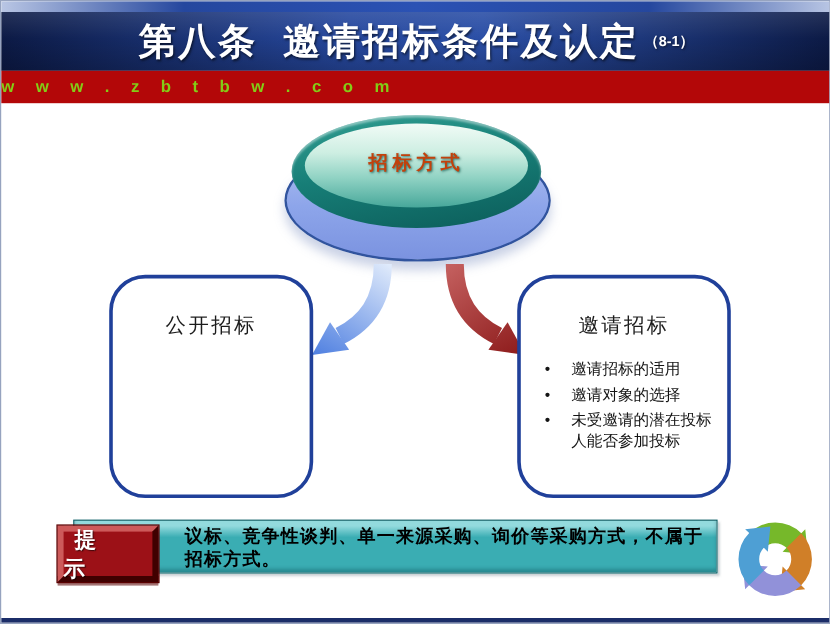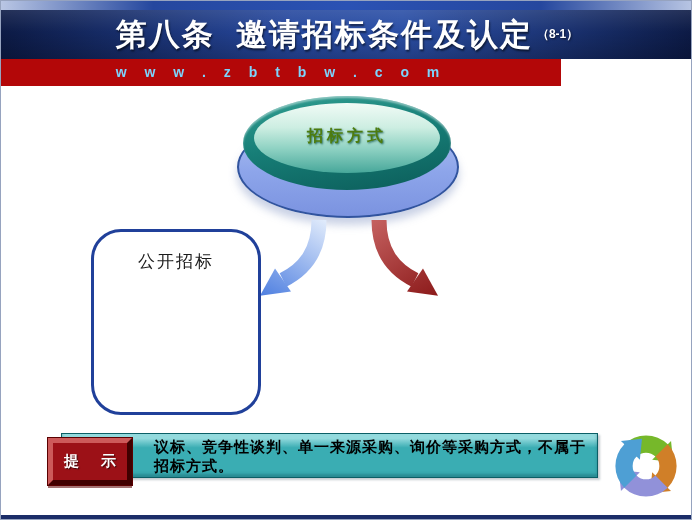--- a/index.html
+++ b/index.html
@@ -17,22 +17,22 @@
     position:absolute; left:0; top:9px; width:692px; height:49px;
     background:
       linear-gradient(180deg, rgba(255,255,255,0.10) 0%, rgba(0,0,0,0.00) 45%, rgba(0,0,10,0.22) 100%),
       linear-gradient(90deg,#0c1a45 0%, #27499f 42%, #2b4fa6 58%, #0c1a45 100%);
     display:flex; align-items:center; justify-content:center;
     color:#ffffff; white-space:pre;
   }
   .header .title-main { font-size:31px; font-weight:bold; letter-spacing:2px; text-shadow:1px 2px 2px rgba(0,0,0,0.55); }
   .header .title-suffix { font-size:12px; font-weight:bold; margin-left:4px; text-shadow:1px 1px 2px rgba(0,0,0,0.55); }
   .urlbar {
-    position:absolute; left:0; top:58px; width:560px; height:27px;
-    background:#b30708; color:#7dd3fc; text-align:center;
+    position:absolute; left:0; top:58px; width:692px; height:27px;
+    background:#b30708; color:#84cc16; text-align:left;
     font-size:14px; font-weight:bold; letter-spacing:7px; line-height:26px;
   }
   
   .node-base {
     position:absolute; left:236px; top:115px; width:222px; height:102px;
     border-radius:50%; border:2px solid #31549e;
     background:linear-gradient(180deg,#b3c4f2 0%, #8da5ea 55%, #7b93e0 100%);
     box-shadow:0 7px 9px rgba(120,140,190,0.40);
   }
   .node-disc {
@@ -42,34 +42,34 @@
     box-shadow:inset 0 2px 2px rgba(255,255,255,0.45);
   }
   .node-gloss {
     position:absolute; left:11px; top:7px; right:11px; bottom:17px;
     border-radius:50%;
     background:linear-gradient(180deg,#f1fbf6 0%, #cdeee2 35%, #8fd2c3 65%, #47a79a 100%);
   }
   .node-label {
     position:absolute; left:242px; top:95px; width:208px; height:80px;
     display:flex; align-items:center; justify-content:center;
-    color:#4d7c0f; font-size:16px; font-weight:bold; letter-spacing:4px;
+    color:#c2410c; font-size:16px; font-weight:bold; letter-spacing:4px;
     text-shadow:1px 1px 2px rgba(10,80,70,0.8);
   }
   
   .flow-arrows { position:absolute; left:0; top:0; pointer-events:none; }
   
   .branch-box {
     position:absolute; top:228px; height:186px; background:#ffffff;
     border:3px solid #20409a; border-radius:30px;
   }
   .box-left  { left:90px;  width:170px; }
   .box-right { left:430px; width:178px; }
   .branch-title {
-    margin-top:18px; text-align:center; color:#1c1c1c;
+    margin-top:28px; text-align:center; color:#1c1c1c;
     font-size:17px; letter-spacing:2px; font-weight:normal;
   }
   .branch-list { list-style:none; margin-top:16px; padding:0 10px 0 14px; }
   .branch-list li {
     position:relative; padding-left:28px; margin-bottom:3px;
     color:#141414; font-size:13px; line-height:18px;
   }
   .branch-list li::before {
     content:"\2022"; position:absolute; left:6px; top:0; font-size:13px; color:#141414;
   }
@@ -85,21 +85,21 @@
     display:flex; align-items:center;
     color:#000000; font-size:15px; font-weight:bold; letter-spacing:1px;
   }
   .tip-button {
     position:absolute; left:47px; top:437px; width:84px; height:47px;
     background:#9c1117;
     border:5px solid; border-color:#cd5a5a #400000 #400000 #cd5a5a;
     outline:1px solid #5a0000;
     box-shadow:0 3px 0 rgba(90,0,0,0.55);
     display:flex; align-items:center; justify-content:center;
-    color:#ffffff; font-size:15px; font-weight:bold; letter-spacing:9px;
+    color:#ffffff; font-size:18px; font-weight:bold; letter-spacing:9px;
     text-indent:9px; text-shadow:1px 1px 1px rgba(0,0,0,0.6);
   }
   
   .cycle-icon { position:absolute; left:606px; top:426px; }
   
   .bottom-band {
     position:absolute; left:0; bottom:0; width:692px; height:4px; background:#1b2d68;
   }
 </style>
 </head>
@@ -136,20 +136,28 @@
     <path d="M 318 219 C 318 250 304 268 282 279" fill="none" stroke="url(#gradBlue)" stroke-width="15"></path>
     <polygon points="275.7,266.5 288.3,291.5 257,291.5" fill="url(#gradBlue)" transform="rotate(-8 282 279)"></polygon>
     <path d="M 378 219 C 378 250 392 268 414 279" fill="none" stroke="url(#gradRed)" stroke-width="15"></path>
     <polygon points="420.3,266.5 439,291.5 407.7,291.5" fill="url(#gradRed)" transform="rotate(8 414 279)"></polygon>
   </svg>
 
   <div class="branch-box box-left">
     <div class="branch-title">公开招标</div>
   </div>
 
+  <div class="branch-box box-right">
+    <div class="branch-title">邀请招标</div>
+    <ul class="branch-list">
+      <li>邀请招标的适用</li>
+      <li>邀请对象的选择</li>
+      <li>未受邀请的潜在投标人能否参加投标</li>
+    </ul>
+  </div>
 
   <div class="tip-bar">
     <div class="tip-text">议标、竞争性谈判、单一来源采购、询价等采购方式，不属于招标方式。</div>
   </div>
   <div class="tip-button">提 示</div>
 
   <svg class="cycle-icon" width="78" height="78" viewBox="0 0 76 76">
     <path d="M 16.9 16.9 A 30 30 0 0 1 59.2 16.9 L 62.4 13.6 L 64.5 34.1 L 44 32 L 47.2 28.8 A 13 13 0 0 0 28.8 28.8 Z" fill="#76b82a"></path>
     <path d="M 16.9 16.9 A 30 30 0 0 1 59.2 16.9 L 62.4 13.6 L 64.5 34.1 L 44 32 L 47.2 28.8 A 13 13 0 0 0 28.8 28.8 Z" transform="rotate(90 38 38)" fill="#d07f28"></path>
     <path d="M 16.9 16.9 A 30 30 0 0 1 59.2 16.9 L 62.4 13.6 L 64.5 34.1 L 44 32 L 47.2 28.8 A 13 13 0 0 0 28.8 28.8 Z" transform="rotate(180 38 38)" fill="#9191d9"></path>

